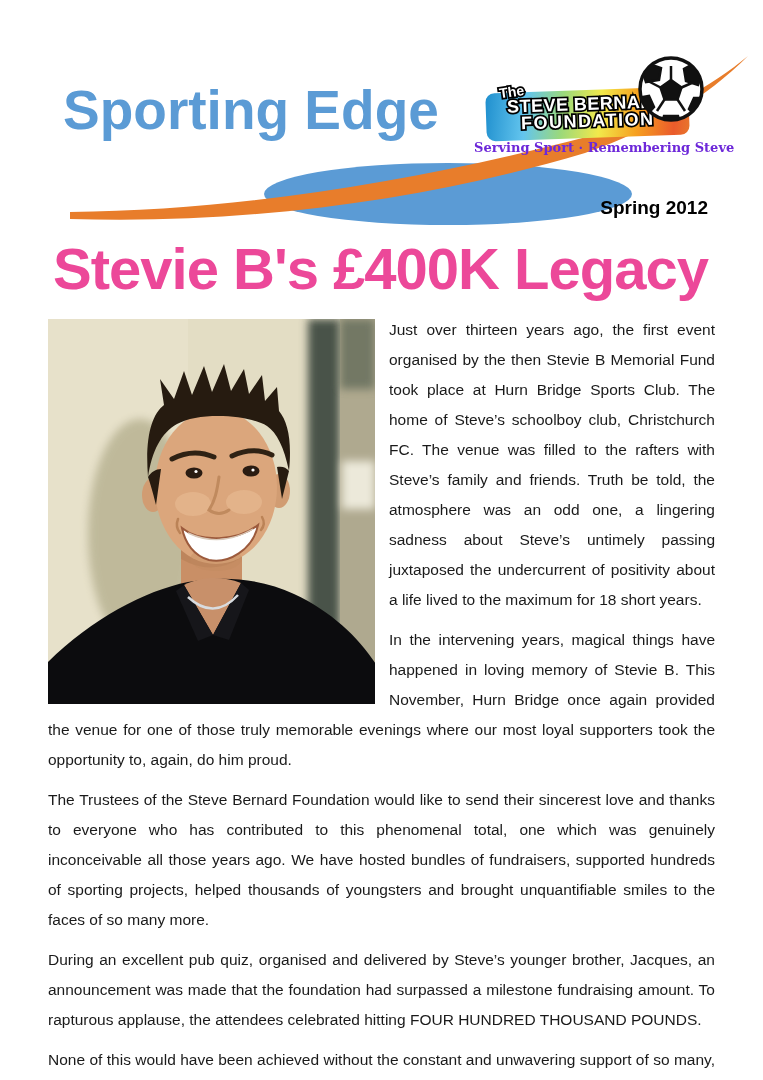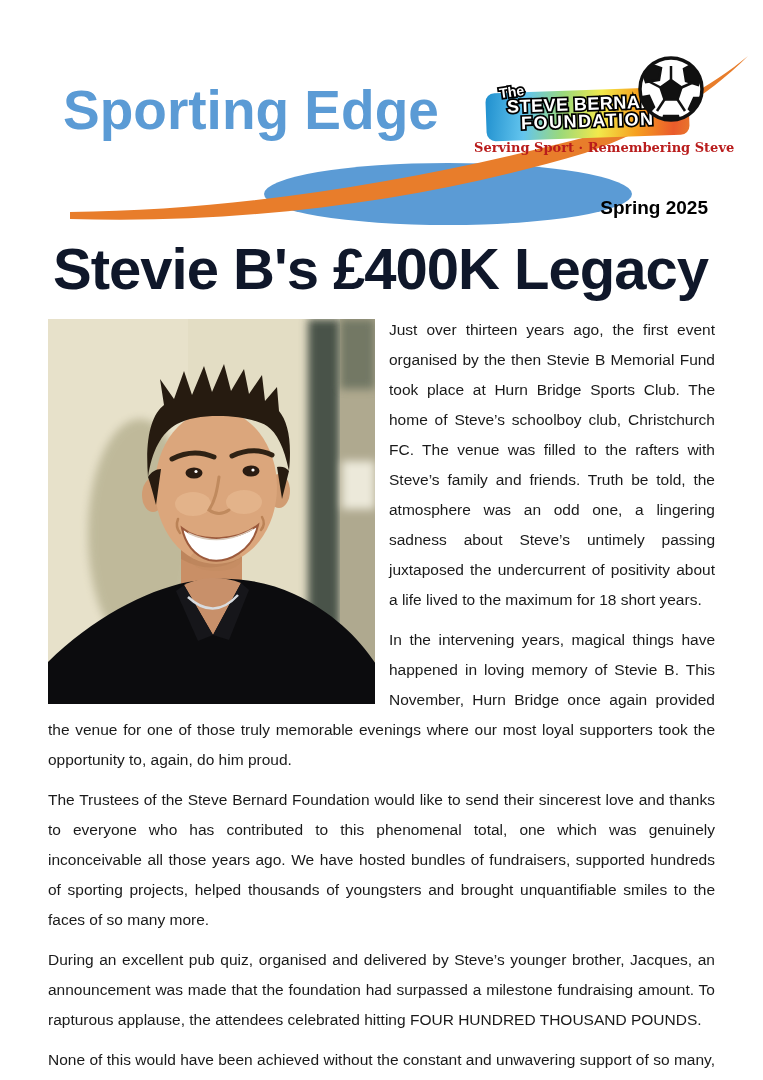--- a/index.html
+++ b/index.html
@@ -31,32 +31,32 @@
     display:block;color:#fff;font-weight:bold;
     -webkit-text-stroke:3.5px #000;paint-order:stroke fill;
     line-height:0.92;white-space:nowrap;
   }
   .logo-the{position:absolute;left:14px;top:-7px;font-size:14px;transform:rotate(-6deg);}
   .logo-l2{font-size:18px;margin-top:6px;letter-spacing:0.5px;}
   .logo-l3{font-size:18px;letter-spacing:1.5px;}
   .logo-tagline{
     position:absolute;left:474px;top:140px;width:240px;z-index:4;
     font-family:"DejaVu Serif", serif;font-weight:bold;font-size:13px;
-    text-align:center;color:#b91c1c;white-space:nowrap;
+    text-align:center;color:#6d28d9;white-space:nowrap;
   }
   .football{position:absolute;left:636px;top:54px;z-index:5;}
   .issue{
     position:absolute;right:55px;top:197px;z-index:4;
     font-size:19px;font-weight:bold;color:#000;
   }
   
   .headline{
     margin:237px 48px 0 48px;padding-left:5px;
     font-size:58px;font-weight:bold;letter-spacing:-1px;
-    color:#0f172a;line-height:1.1;
+    color:#ec4899;line-height:1.1;
   }
   
   .article{margin:14px 48px 0 48px;}
   .photo{
     float:left;width:327px;height:385px;margin:4px 14px 2px 0;
     background:#E3DDC4;overflow:hidden;
   }
   .article p{
     margin:0 0 10px 0;font-size:15.5px;line-height:30px;
     text-align:justify;color:#1a1a1a;
@@ -108,21 +108,21 @@
           <line x1="45.5" y1="33.5" x2="58" y2="28"></line>
           <line x1="24.5" y1="33.5" x2="12" y2="27"></line>
           <line x1="41.5" y1="45.5" x2="49" y2="57"></line>
           <line x1="28.5" y1="45.5" x2="21" y2="57"></line>
         </g>
       </g>
     </svg>
 
     <div class="logo-tagline">Serving Sport · Remembering Steve</div>
 
-    <div class="issue">Spring 2025</div>
+    <div class="issue">Spring 2012</div>
   </header>
 
   <h2 class="headline">Stevie B's £400K Legacy</h2>
 
   <article class="article">
 
     <div class="photo">
       <svg width="327" height="385" viewBox="0 0 327 385">
         <defs>
           <filter id="soft" x="-30%" y="-30%" width="160%" height="160%">

